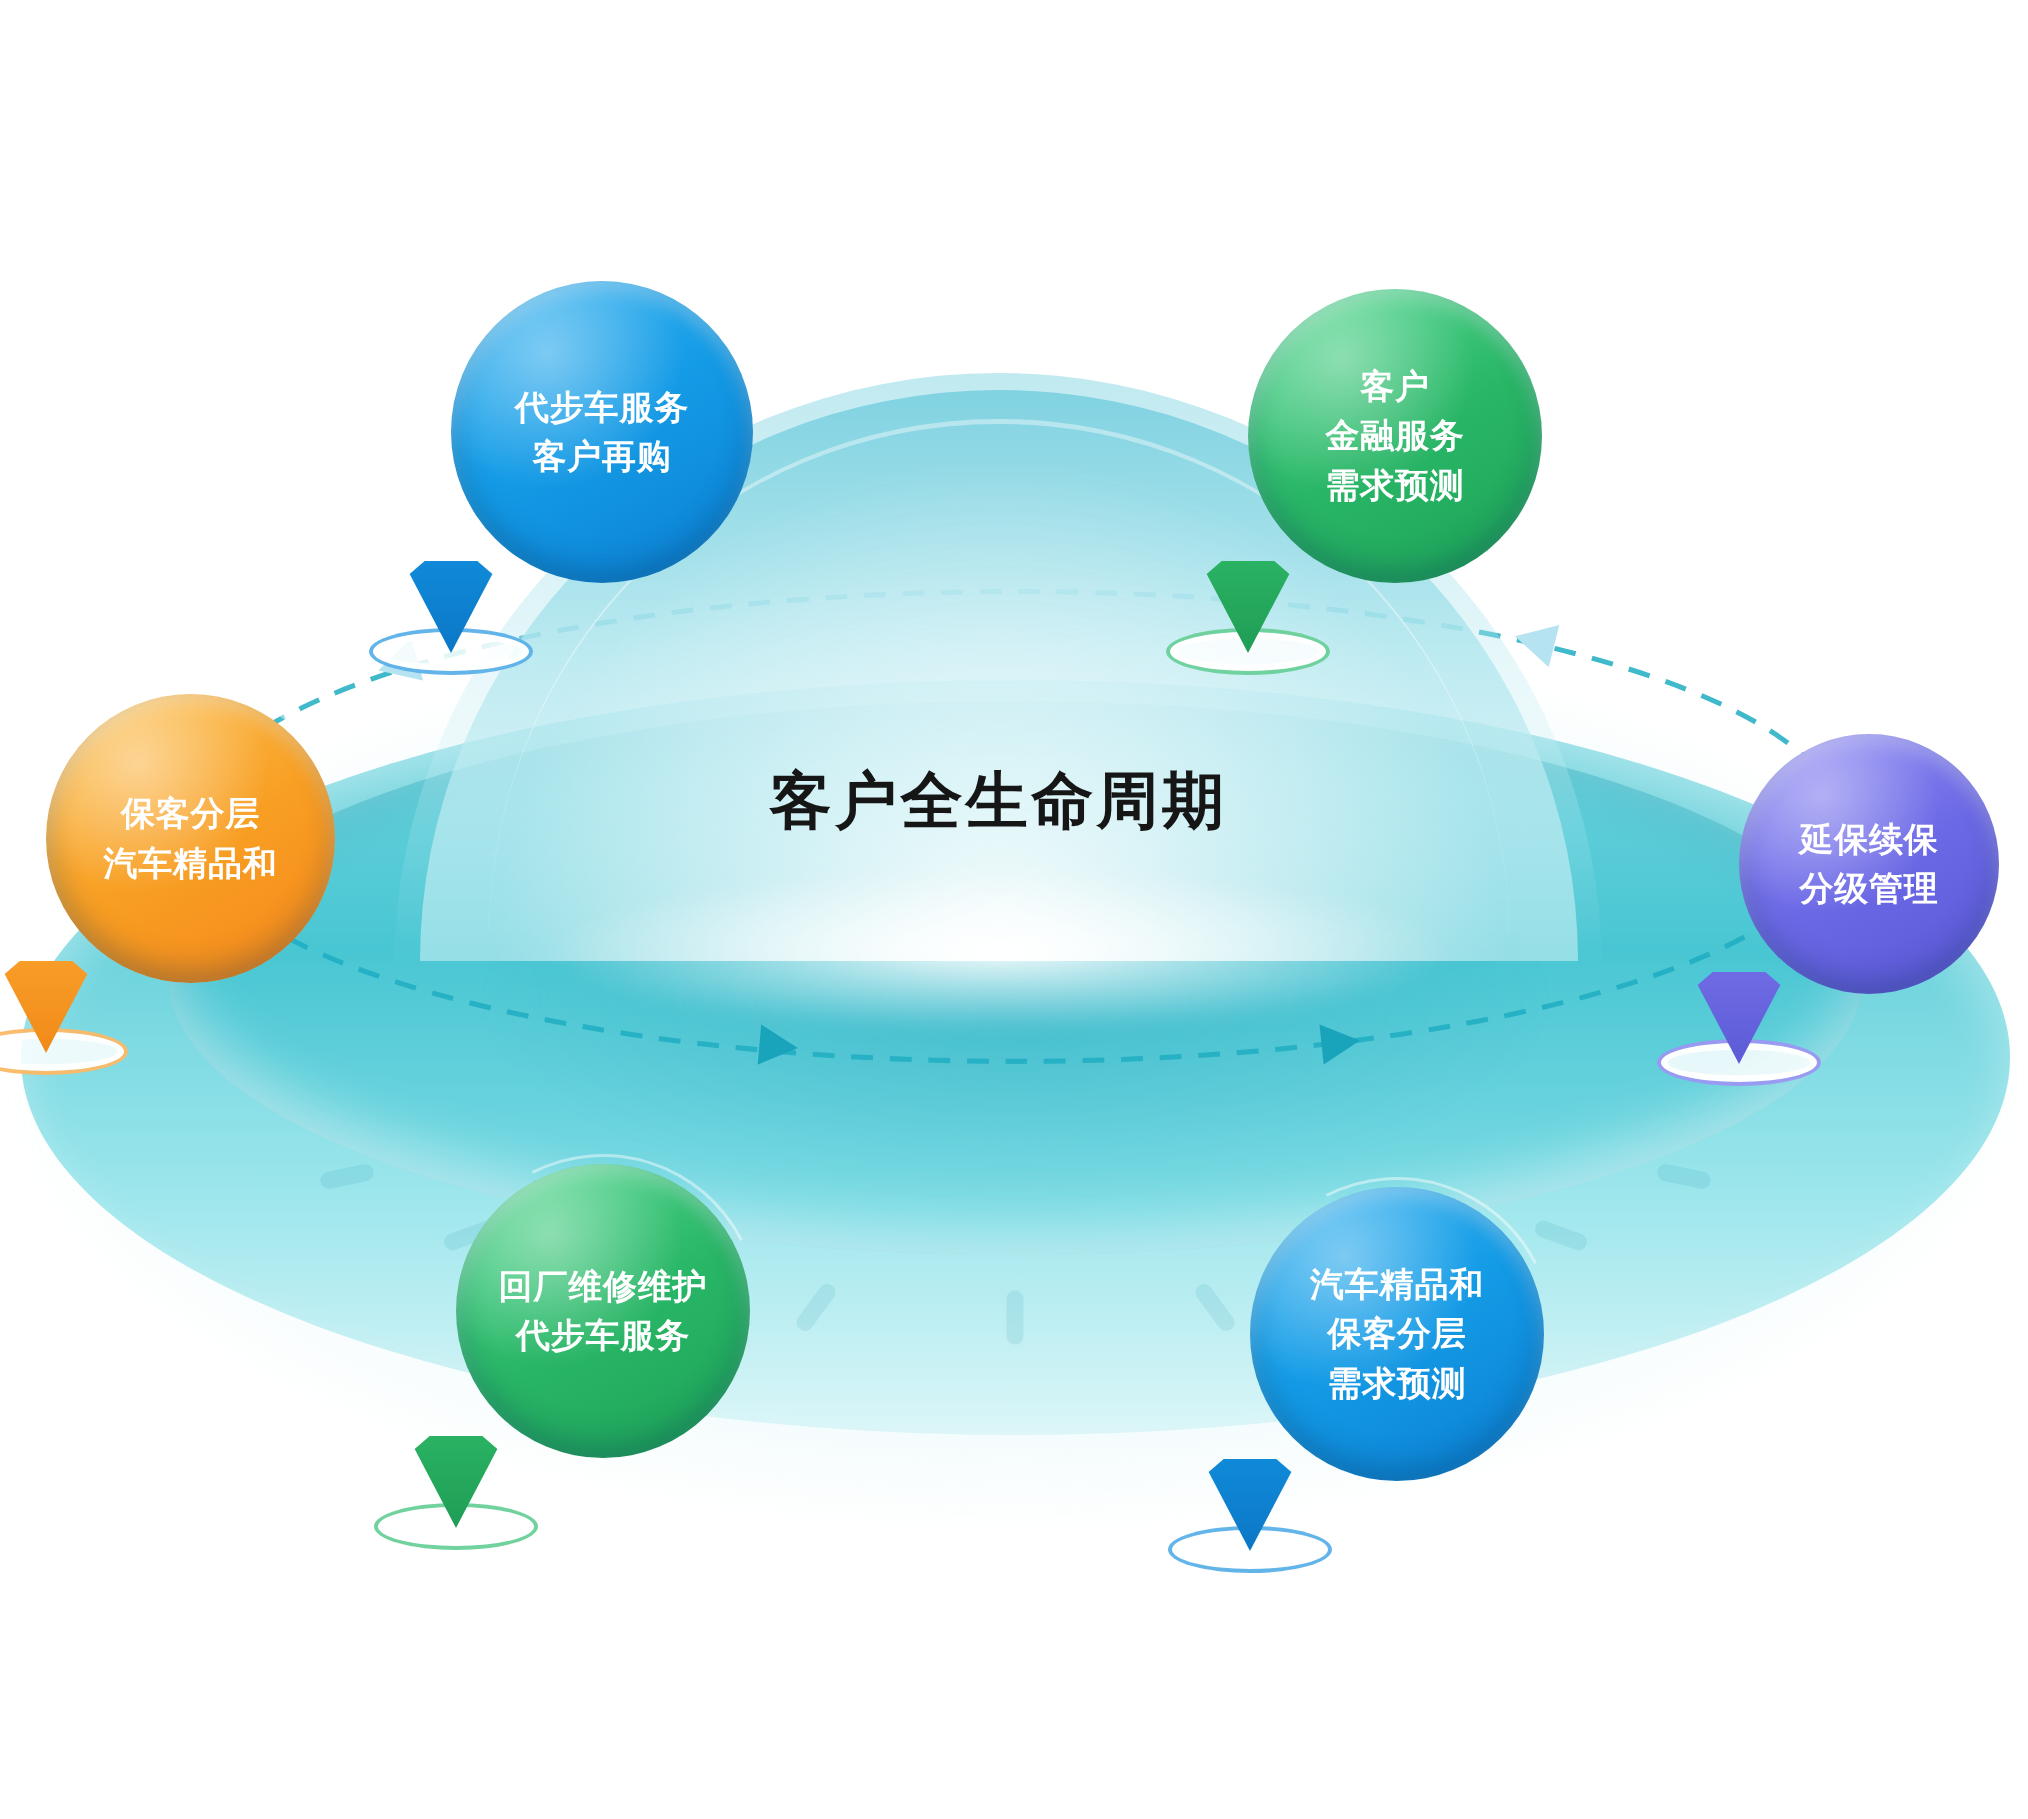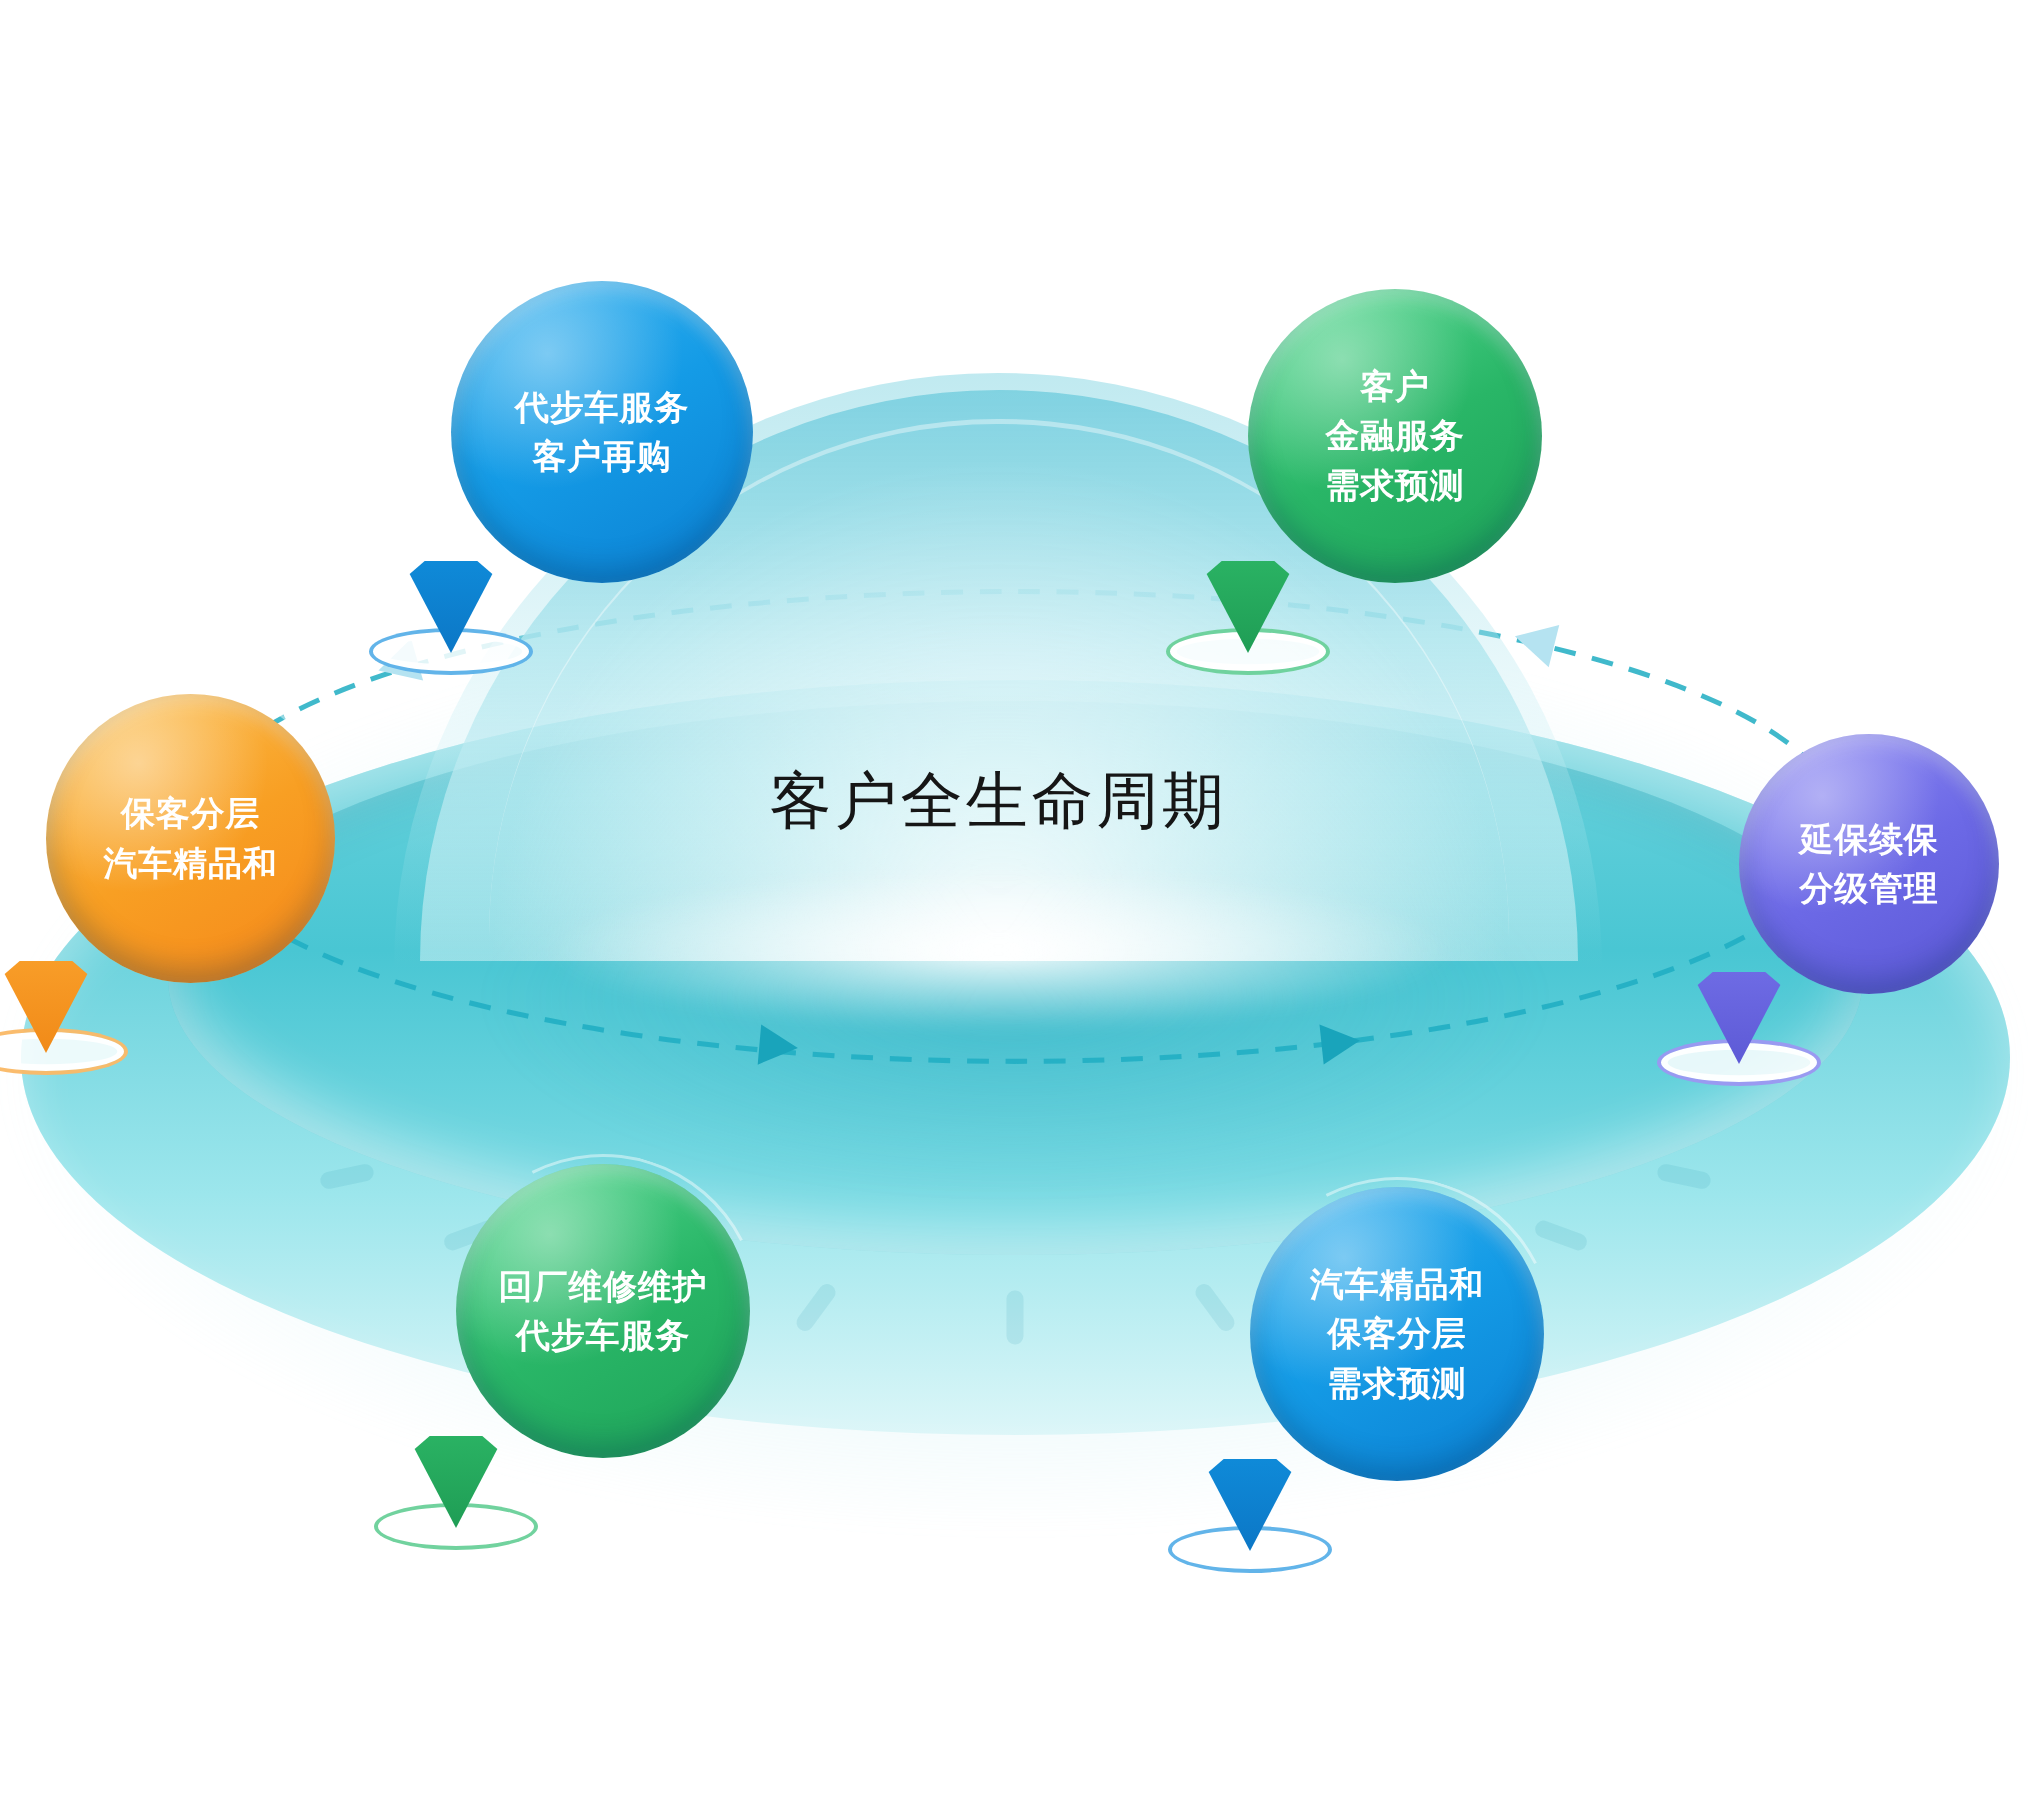--- a/index.html
+++ b/index.html
@@ -58,21 +58,21 @@
     border-radius:50% 50% 0 0 / 100% 100% 0 0;
     border-top:5px solid rgba(255,255,255,.4);
   }
   .dome-glow{
     position:absolute;left:537px;top:868px;width:923px;height:164px;border-radius:50%;
     background:radial-gradient(ellipse at center,rgba(255,255,255,.95) 0%,rgba(255,255,255,0) 70%);
     filter:blur(8.4px);
   }
   .dome-title{
     position:absolute;left:621px;top:759px;width:755px;text-align:center;
-    font-size:62px;font-weight:400;color:#161616;letter-spacing:3.4px;
+    font-size:62px;font-weight:700;color:#161616;letter-spacing:3.4px;
   }
 
   
   .balloon{position:absolute;}
   .balloon .circle{
     position:absolute;left:0;top:0;width:var(--d);height:var(--d);border-radius:50%;z-index:2;
     box-shadow:inset 0 -13.4px 28.5px rgba(0,40,80,.28),inset 0 10px 17px rgba(255,255,255,.3);
   }
   .balloon .circle::after{
     content:"";position:absolute;inset:-10px;border-radius:50%;

